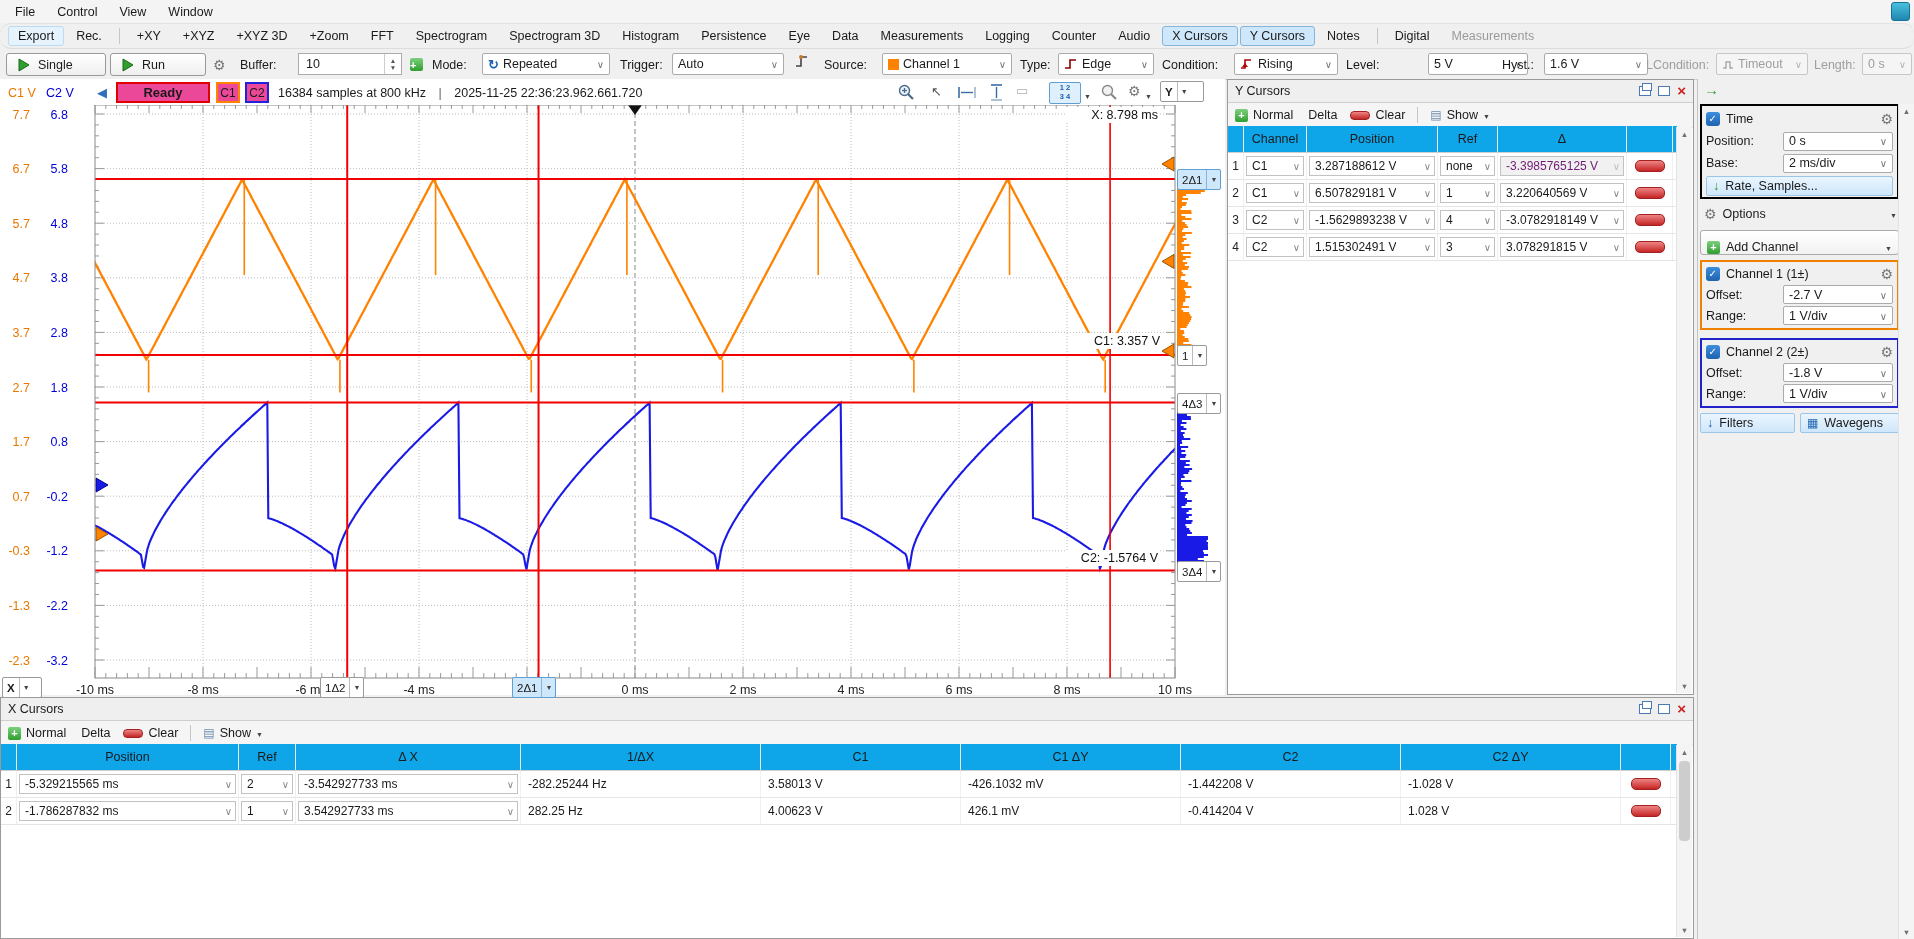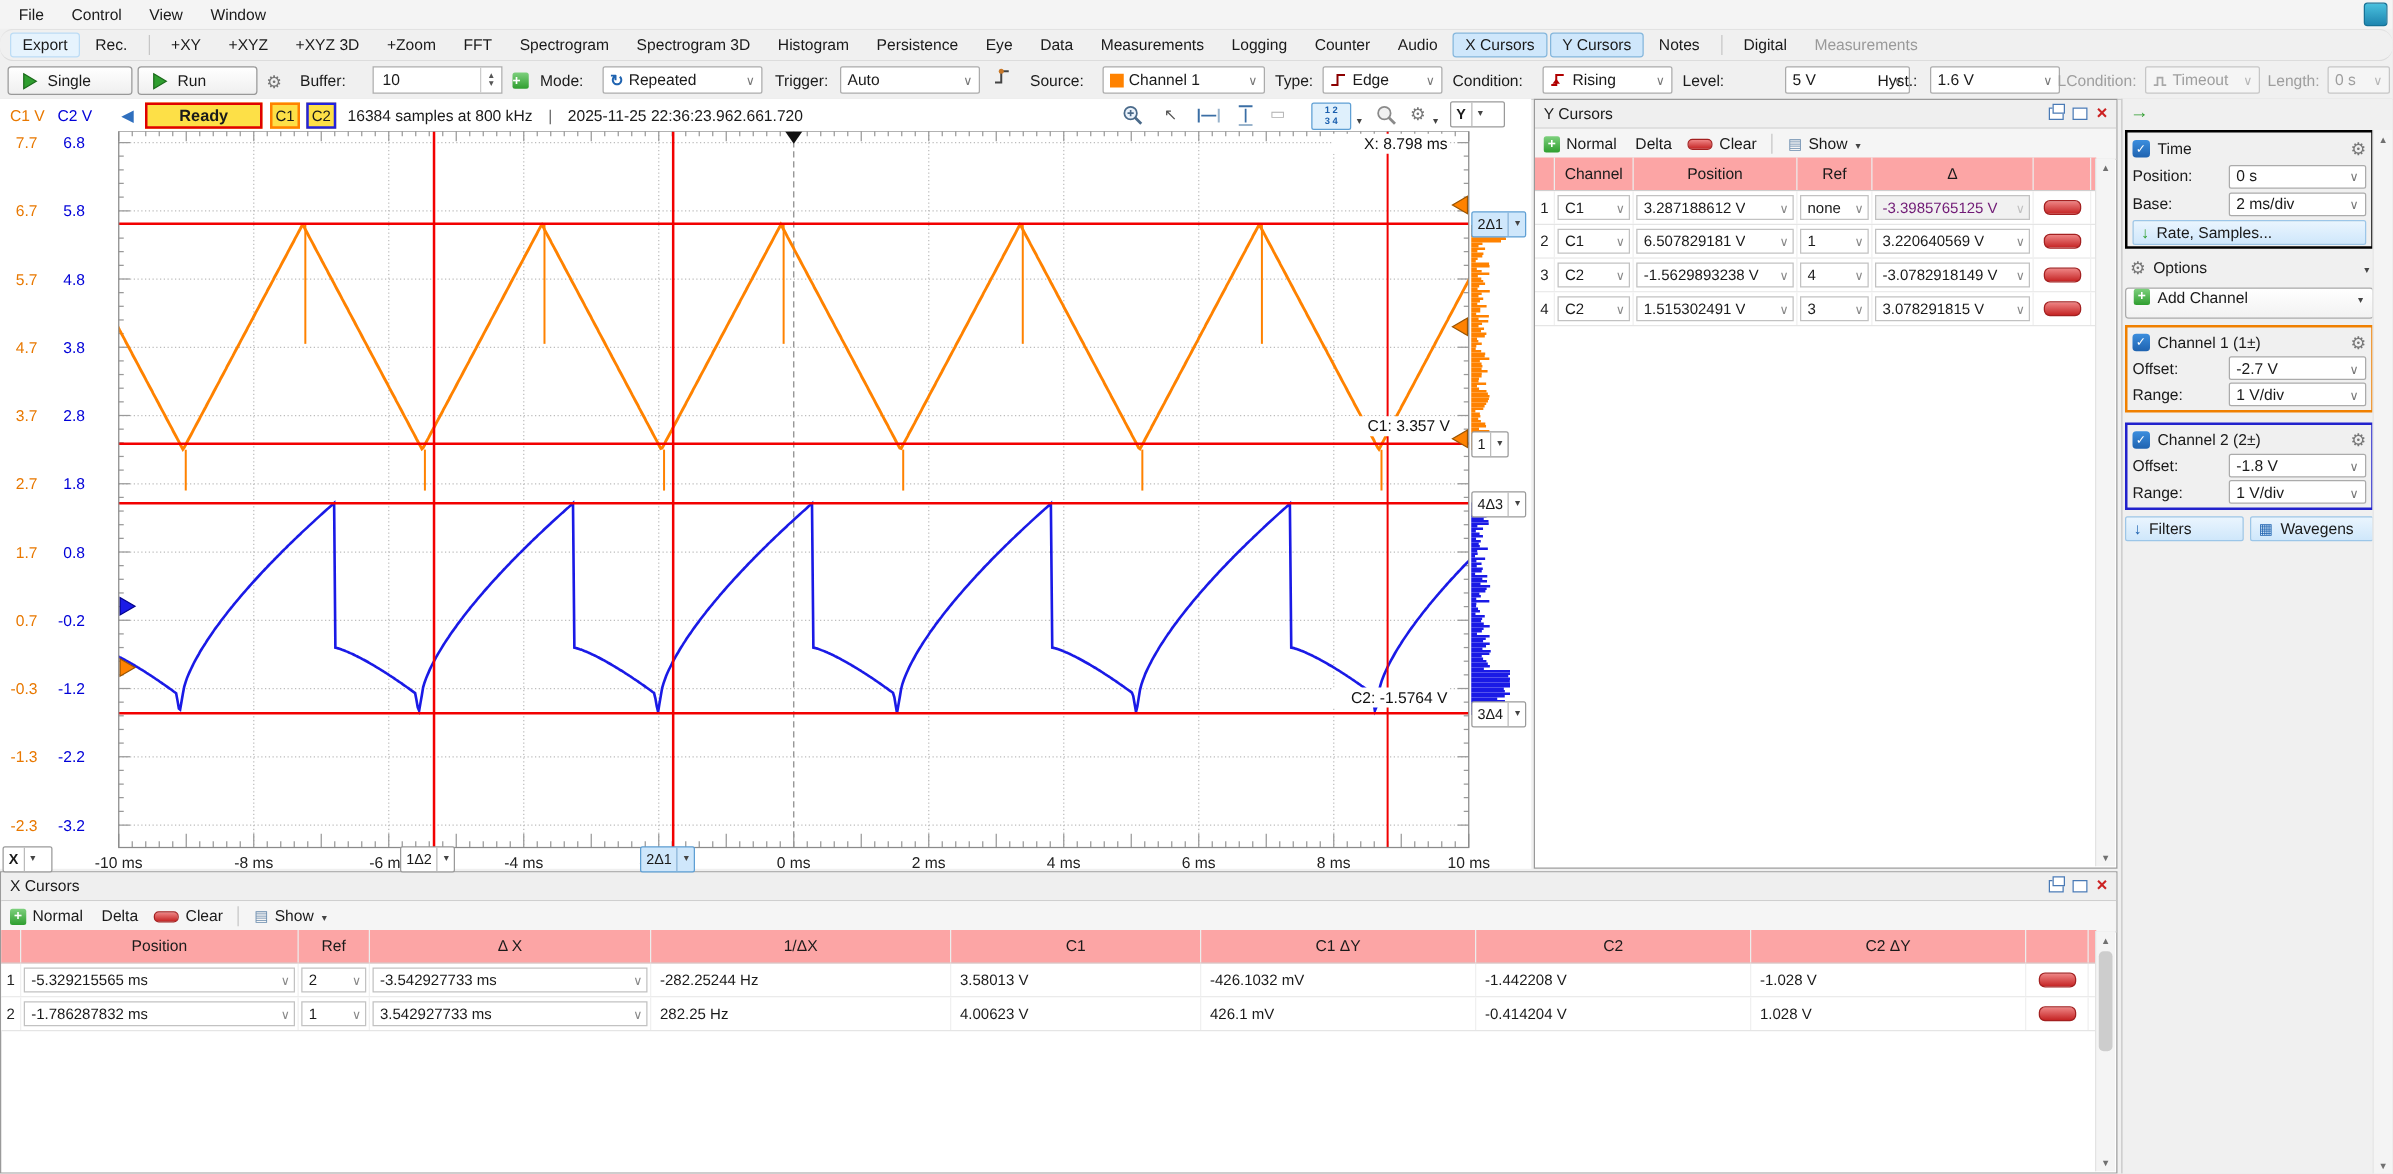--- a/index.html
+++ b/index.html
@@ -51,34 +51,34 @@
   .numico::before{content:'1 2';display:block;}
   .numico::after{content:'3 4';display:block;}
   
   .wbtns{margin-left:auto;display:flex;gap:7px;align-items:center;}
   .wi{position:relative;width:10px;height:8px;border:1px solid #4a7ab5;background:#fff;}
   .wi.restore::after{content:'';position:absolute;left:2px;top:-4px;width:8px;height:6px;border:1px solid #4a7ab5;background:#fff;}
   .wclose{color:#cc2222;font-weight:bold;font-size:15px;line-height:12px;}
   .wclose::after{content:'×';}
   
   .scope{position:absolute;left:0;top:79px;width:1225px;height:616px;background:#fff;}
-  .readybox{position:absolute;display:flex;align-items:center;justify-content:center;box-sizing:border-box;background:#fde047;}
+  .readybox{position:absolute;display:flex;align-items:center;justify-content:center;box-sizing:border-box;background:#ec4899;}
   .pcombo{position:absolute;display:flex;height:21px;border:1px solid #9a9a9a;background:#fff;border-radius:2px;font-size:11.5px;align-items:center;box-sizing:border-box;z-index:5;}
   .pcombo .txt{padding:0 4px;white-space:nowrap;}
   .pcombo .dd{width:13px;border-left:1px solid #bbb;align-self:stretch;display:flex;align-items:center;justify-content:center;}
   .pcombo .dd::after{content:'▼';font-size:7px;color:#444;}
   .pcombo.sel{background:#cfe7fb;border-color:#5e9fd4;}
   .pcombo.sel .dd{border-left-color:#8ab4d8;}
   
   .panel{position:absolute;background:#fff;border:1px solid #9a9a9a;box-sizing:border-box;}
   .ptitle{height:22px;background:#efefef;border-bottom:1px solid #cfcfcf;display:flex;align-items:center;padding:0 7px;}
   .ptb{display:flex;align-items:center;height:24px;background:#f5f5f5;border-bottom:1px solid #e0e0e0;gap:7px;padding:0 7px;}
   .ptb .tbi{display:flex;align-items:center;gap:5px;}
   .tbl{position:absolute;left:0;right:16px;top:46px;}
-  .thead{display:flex;height:26px;align-items:center;border-bottom:1px solid #cfcfcf;background:#fca5a5;}
+  .thead{display:flex;height:26px;align-items:center;border-bottom:1px solid #cfcfcf;background:#0ea5e9;}
   .th{text-align:center;height:100%;display:flex;align-items:center;justify-content:center;border-right:1px solid #ececec;box-sizing:border-box;}
   .trow{display:flex;height:26px;align-items:center;border-bottom:1px solid #e5e5e5;background:#fff;}
   .td{height:100%;display:flex;align-items:center;border-right:1px solid #f0f0f0;box-sizing:border-box;}
   .td.center{justify-content:center;}
   .rownum{font-size:12px;justify-content:center;color:#222;}
   .tcombo{border:1px solid #c2c2c2;height:20px;margin:0 2px;flex:1;display:flex;align-items:center;background:#fff;font-size:12px;padding:0 3px 0 5px;box-sizing:border-box;min-width:0;}
   .tcombo .tval{white-space:nowrap;overflow:hidden;}
   .tcombo .tchev{margin-left:auto;}
   .tcombo .tchev::after{content:'∨';color:#888;font-size:10px;}
   .tcombo.disabled{background:#f1f1f1;color:#701a75;}
@@ -86,21 +86,21 @@
   .tplain{font-size:12px;padding-left:7px;white-space:nowrap;}
   .vscroll{position:absolute;right:1px;width:15px;background:#f4f4f4;border-left:1px solid #e3e3e3;}
   .sarr{height:14px;display:flex;align-items:center;justify-content:center;color:#707070;font-size:7.5px;}
   .sthumb{position:absolute;left:2px;right:2px;border-radius:4px;background:#cdcdcd;}
   
   .sidebar{position:absolute;left:1697px;top:79px;width:217px;height:860px;background:#f0f0f0;border-left:1px solid #c4c4c4;box-sizing:border-box;}
   .sbox{position:absolute;left:2px;width:199px;box-sizing:border-box;background:#f0f0f0;padding:2px 3px;}
   .srow{display:flex;align-items:center;height:22px;gap:6px;margin:0 1px;}
   .scombo{width:110px;margin-left:auto;height:19px;}
   .bluebtn{display:flex;align-items:center;gap:6px;background:linear-gradient(#eaf5fe,#cfe7fb);border:1px solid #9cc6e8;border-radius:2px;height:20px;padding:0 6px;box-sizing:border-box;}
-  .whitebtn{display:flex;align-items:flex-start;gap:6px;background:linear-gradient(#ffffff,#f2f2f2);border:1px solid #ababab;border-radius:3px;height:25px;padding:0 6px;box-sizing:border-box;}
+  .whitebtn{display:flex;align-items:flex-end;gap:6px;background:linear-gradient(#ffffff,#f2f2f2);border:1px solid #ababab;border-radius:3px;height:25px;padding:0 6px;box-sizing:border-box;}
 </style>
 </head>
 <body>
 
 <div id="app">
 
   <div class="menubar">
       <span class="mitem">File</span>
       <span class="mitem">Control</span>
       <span class="mitem">View</span>

